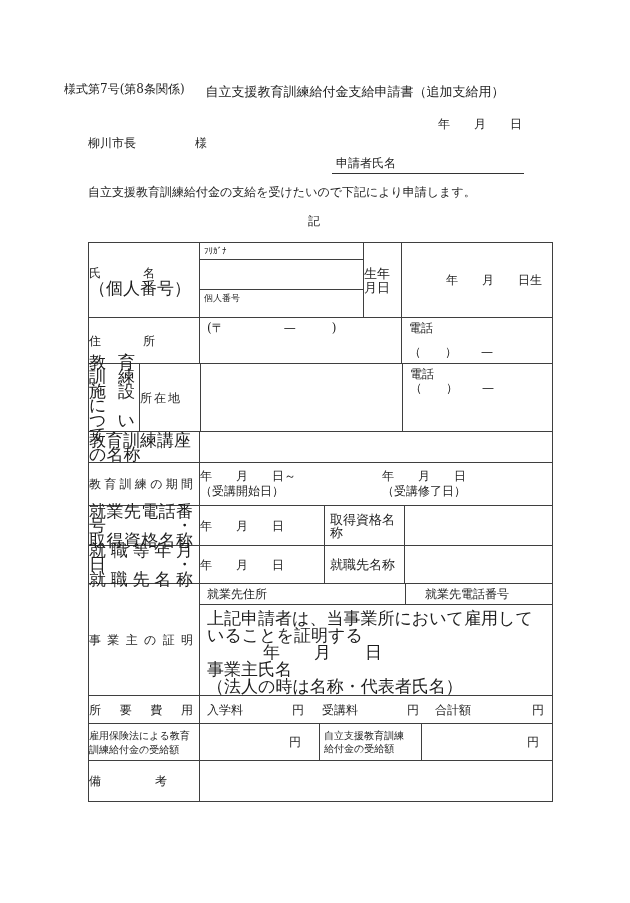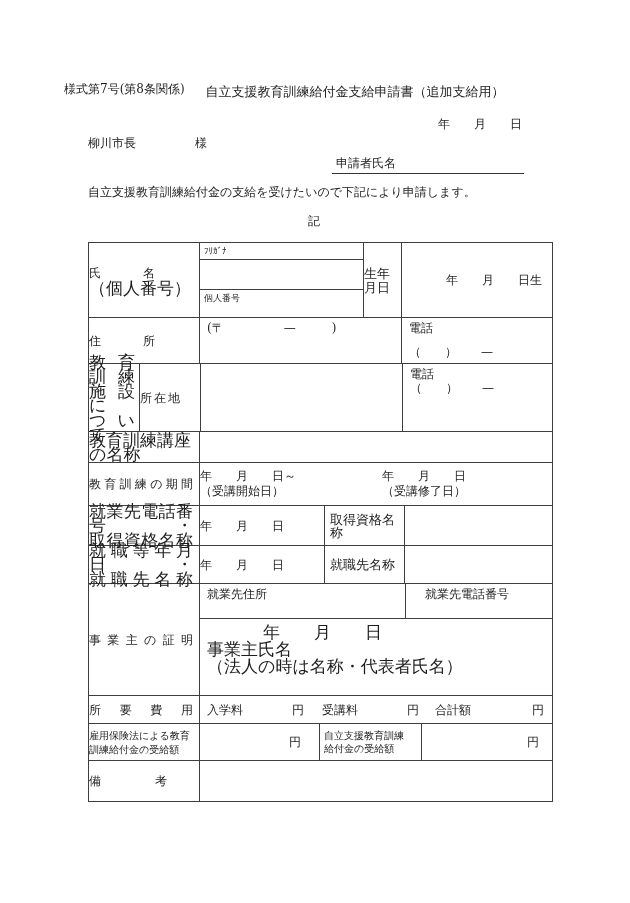--- a/index.html
+++ b/index.html
@@ -176,20 +176,21 @@
       <div class="grow vs">
         <div class="hs" style="height:34px">
           <div class="cell" style="width:205px;padding:3px 7px">
             <span>就業先住所</span>
           </div>
           <div class="grow" style="padding:3px 19px">
             <span>就業先電話番号</span>
           </div>
         </div>
         <div class="grow fs115" style="padding:5px 7px;line-height:17px">
+          <div>上記申請者は、当事業所において雇用していることを証明する</div>
           <div style="padding-left:56px">年　　月　　日</div>
           <div>事業主氏名</div>
           <div>（法人の時は名称・代表者氏名）</div>
         </div>
       </div>
     </div>
 
     <div class="r" style="height:28px">
       <div class="cell lbl" style="width:110px">
         <div class="jus" style="width:104px">所要費用</div>

